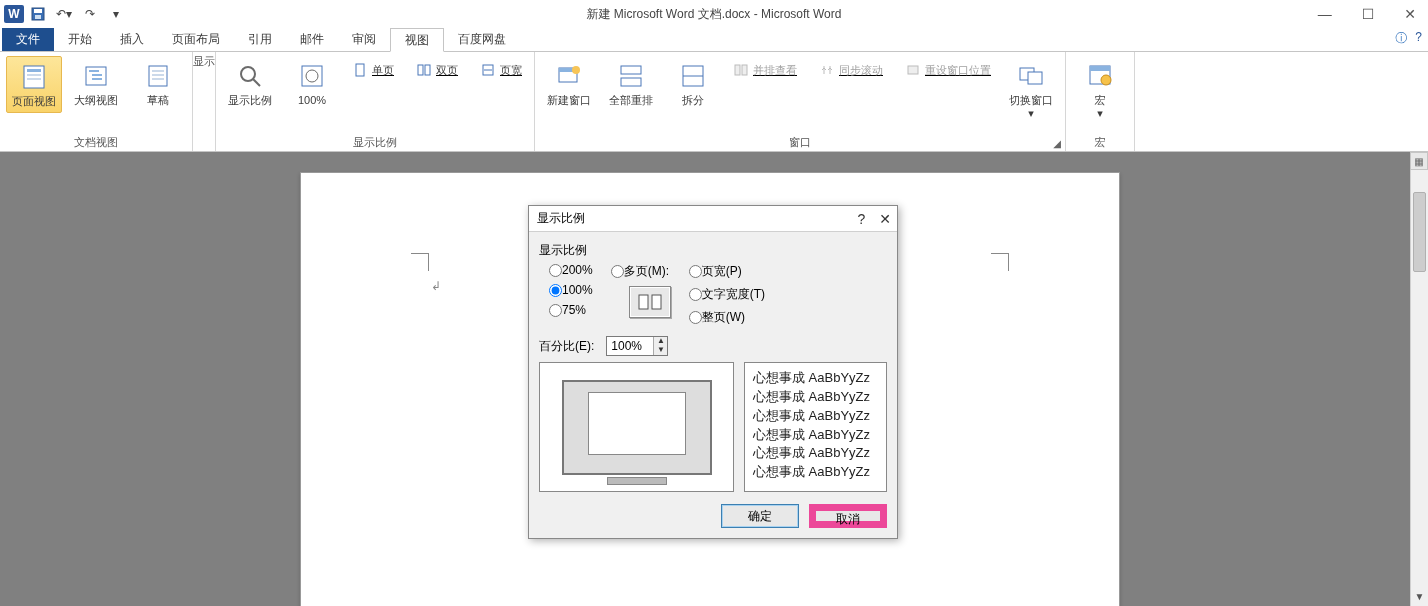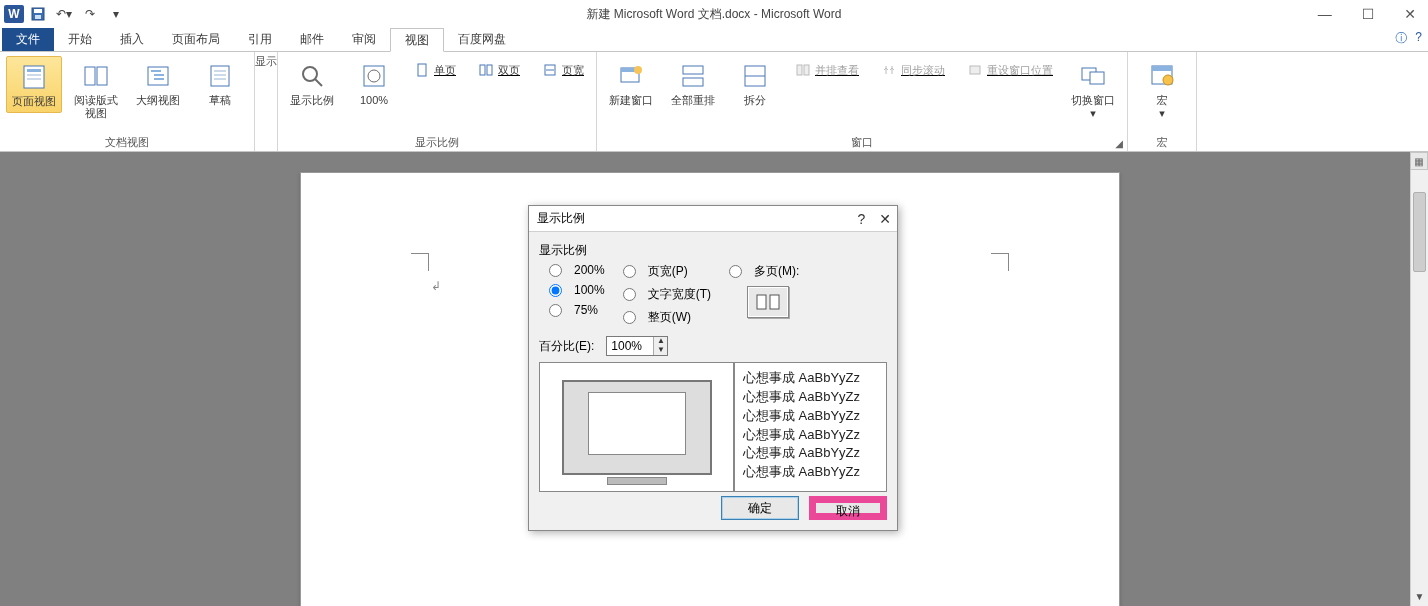--- a/index.html
+++ b/index.html
@@ -57,35 +57,35 @@
 
 
 .dialog { position: absolute; left: 528px; top: 205px; width: 370px; background: #f0f0f0; border: 1px solid #888; box-shadow: 2px 2px 8px rgba(0,0,0,0.3); font-size: 12px; z-index: 10; }
 .dialog .dlg-title { height: 26px; background: #fff; border-bottom: 1px solid #d0d0d0; display: flex; align-items: center; padding: 0 8px; position: relative; }
 .dlg-title .dlg-controls { position: absolute; right: 6px; display: flex; gap: 14px; color: #333; }
 .dlg-controls span { cursor: pointer; font-size: 14px; }
 .dialog .dlg-body { padding: 6px 10px 10px; }
 .fieldset-label { font-size: 12px; margin: 4px 0 4px 0; }
 .radio-grid { display: flex; gap: 18px; margin-left: 10px; }
 .radio-col { display: flex; flex-direction: column; gap: 6px; }
-.radio-col label { display: flex; align-items: center; gap: 12px; cursor: pointer; font-size: 12px; }
+.radio-col label { display: flex; align-items: center; gap: 0; cursor: pointer; font-size: 12px; }
 .radio-col input { width: 13px; height: 13px; }
 .multipage-preview { width: 42px; height: 32px; border: 1px solid #888; box-shadow: inset 0 0 0 1px #fff, 1px 1px 0 #aaa; background: #e8e8e8; margin-left: 18px; display: flex; align-items: center; justify-content: center; }
 .percent-row { display: flex; align-items: center; gap: 12px; margin: 10px 0 6px; }
 .percent-row .spin { display: flex; align-items: center; border: 1px solid #7a7a7a; background: #fff; height: 20px; }
 .spin input { border: none; width: 46px; height: 18px; padding: 0 4px; font-size: 12px; outline: none; }
 .spin .spinbtns { display: flex; flex-direction: column; width: 14px; border-left: 1px solid #aaa; }
 .spin .spinbtns span { height: 9px; font-size: 8px; text-align: center; line-height: 8px; cursor: pointer; color: #333; background: #eee; }
-.preview-row { display: flex; margin-top: 4px; }
+.preview-row { display: flex; gap: 10px; margin-top: 4px; }
 .monitor-box { width: 195px; height: 130px; border: 1px solid #888; background: #fff; display: flex; align-items: center; justify-content: center; }
 .monitor { width: 150px; height: 95px; border: 2px solid #777; background: #ddd; position: relative; }
 .monitor .screen { position: absolute; inset: 10px 24px 18px 24px; background: #fff; border: 1px solid #888; }
 .monitor .stand { position: absolute; bottom: -12px; left: 50%; transform: translateX(-50%); width: 60px; height: 8px; background: #bbb; border: 1px solid #888; }
 .sample-box { flex: 1; height: 130px; border: 1px solid #888; background: #fff; overflow: hidden; padding: 6px 8px; font-family: SimSun, serif; font-size: 13px; line-height: 1.45; color: #222; }
-.dlg-buttons { display: flex; justify-content: flex-end; gap: 10px; margin-top: 4px; }
+.dlg-buttons { display: flex; justify-content: flex-end; gap: 10px; margin-top: 12px; }
 .dlg-buttons button { width: 78px; height: 24px; border: 7px solid #ec4899; background: #e8e8e8; font-size: 12px; cursor: pointer; }
 .dlg-buttons button.ok { border: 1px solid #3c7fb1; box-shadow: 0 0 0 1px #a8d2f0 inset; }
 
 
 .svg { display: block; }
 </style>
 </head>
 <body>
 
 <div class="titlebar">
@@ -137,29 +137,20 @@
               <rect x="7" y="6" width="14" height="3" fill="#8ab3e0"></rect>
               <rect x="7" y="11" width="14" height="2" fill="#cbd9ea"></rect>
               <rect x="7" y="15" width="14" height="2" fill="#cbd9ea"></rect>
             </svg>
           </div>
         <small>页面视图</small>
       </div>
       <div class="big-btn">
         <div class="bicon">
             <svg width="28" height="28">
-              <rect x="3" y="5" width="10" height="18" fill="#fff" stroke="#4a77b8"></rect>
-              <rect x="15" y="5" width="10" height="18" fill="#fff" stroke="#4a77b8"></rect>
-            </svg>
-          </div>
-        <small>阅读版式视图</small>
-      </div>
-      <div class="big-btn">
-        <div class="bicon">
-            <svg width="28" height="28">
               <rect x="4" y="5" width="20" height="18" fill="#fff" stroke="#4a77b8"></rect>
               <rect x="7" y="8" width="10" height="2" fill="#8ab3e0"></rect>
               <rect x="10" y="12" width="10" height="2" fill="#8ab3e0"></rect>
               <rect x="10" y="16" width="10" height="2" fill="#8ab3e0"></rect>
             </svg>
           </div>
         <small>大纲视图</small>
       </div>
       <div class="big-btn">
         <div class="bicon">
@@ -359,42 +350,42 @@
             <span>100%</span>
           </label>
         <label>
             <input type="radio" name="z" style="">
             <span>75%</span>
           </label>
       </div>
       <div class="radio-col">
         <label>
             <input type="radio" name="z" style="">
-            <span>页宽(P)</span>
-          </label>
-        <label>
-            <input type="radio" name="z" style="">
-            <span>文字宽度(T)</span>
-          </label>
-        <label>
-            <input type="radio" name="z" style="">
-            <span>整页(W)</span>
-          </label>
-      </div>
-      <div class="radio-col">
-        <label>
-            <input type="radio" name="z" style="">
             <span>多页(M):</span>
           </label>
         <div class="multipage-preview">
             <svg width="26" height="18">
               <rect x="2" y="2" width="9" height="14" fill="#fff" stroke="#555"></rect>
               <rect x="15" y="2" width="9" height="14" fill="#fff" stroke="#555"></rect>
             </svg>
           </div>
+      </div>
+      <div class="radio-col">
+        <label>
+            <input type="radio" name="z" style="">
+            <span>页宽(P)</span>
+          </label>
+        <label>
+            <input type="radio" name="z" style="">
+            <span>文字宽度(T)</span>
+          </label>
+        <label>
+            <input type="radio" name="z" style="">
+            <span>整页(W)</span>
+          </label>
       </div>
     </div>
     <div class="percent-row">
       <span>百分比(E):</span>
       <div class="spin">
         <input value="100%" style="">
         <div class="spinbtns">
             <span>▲</span>
             <span>▼</span>
           </div>

